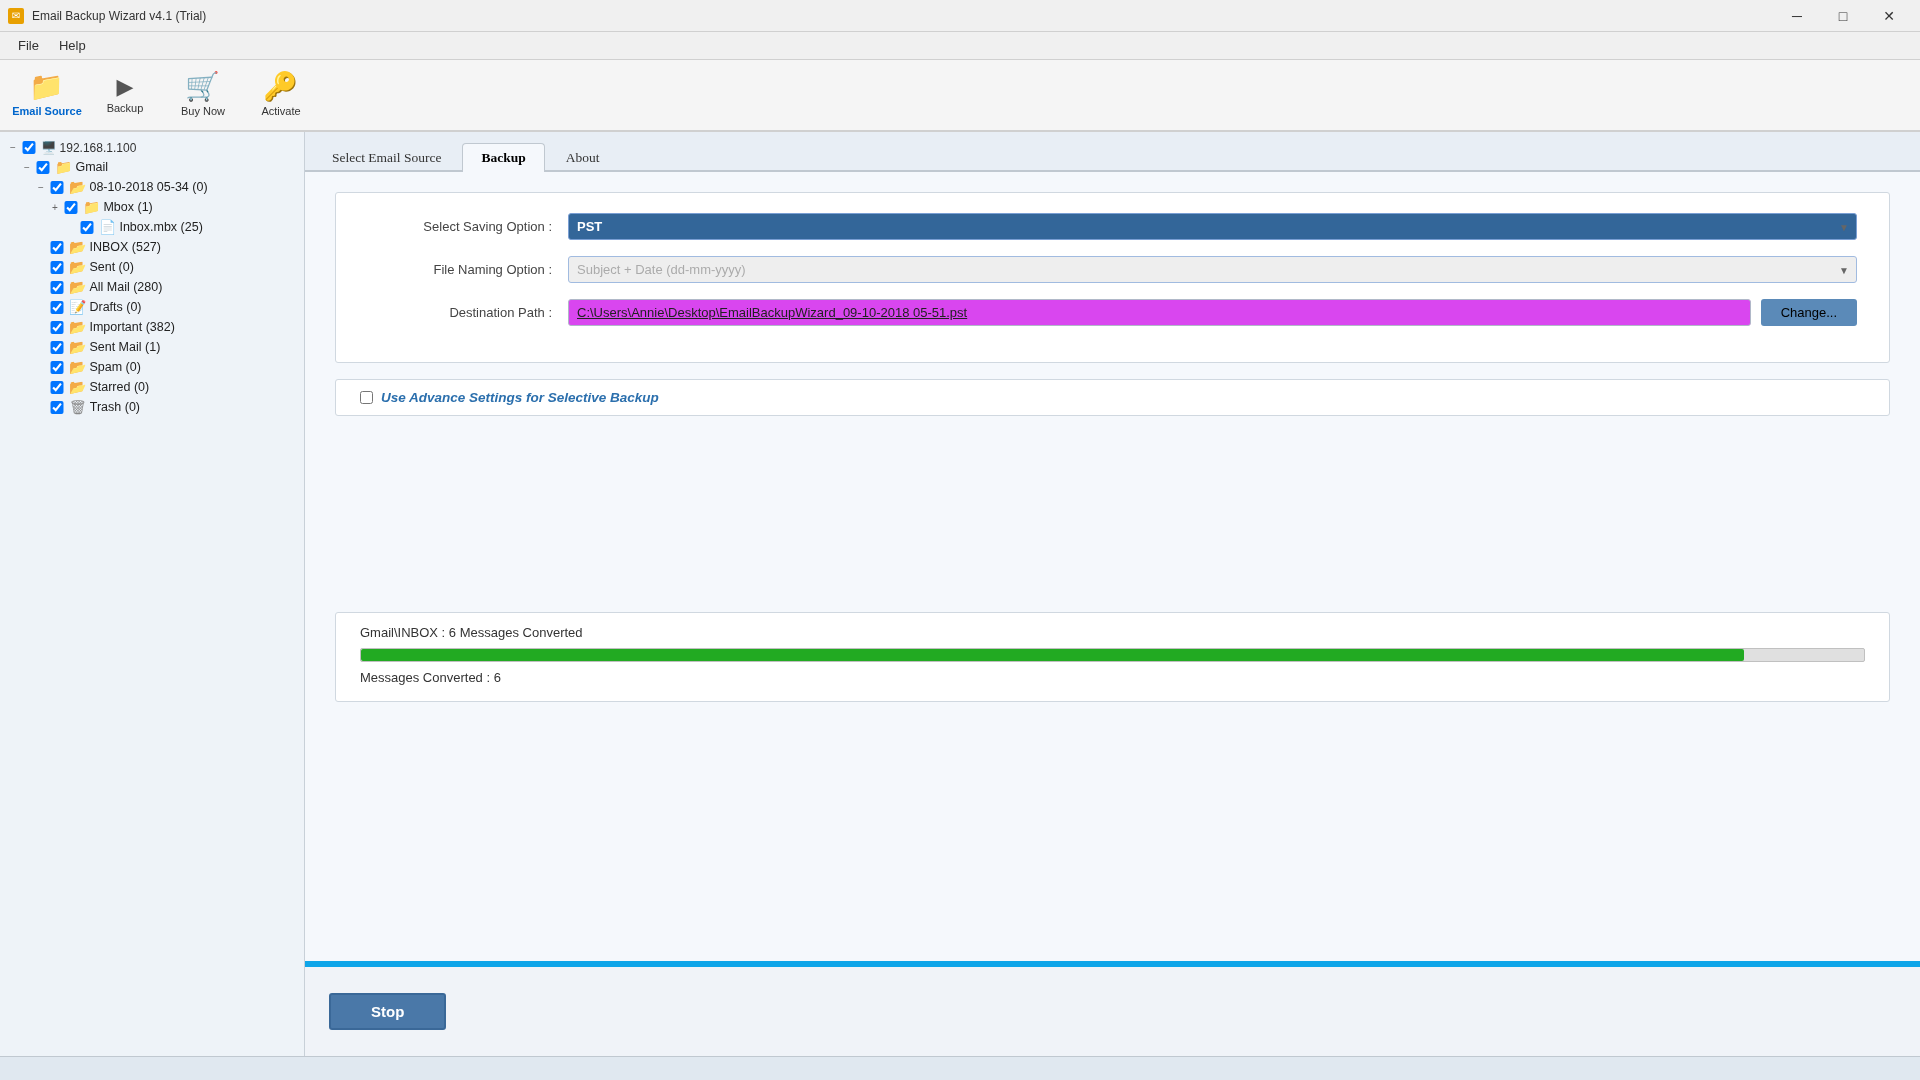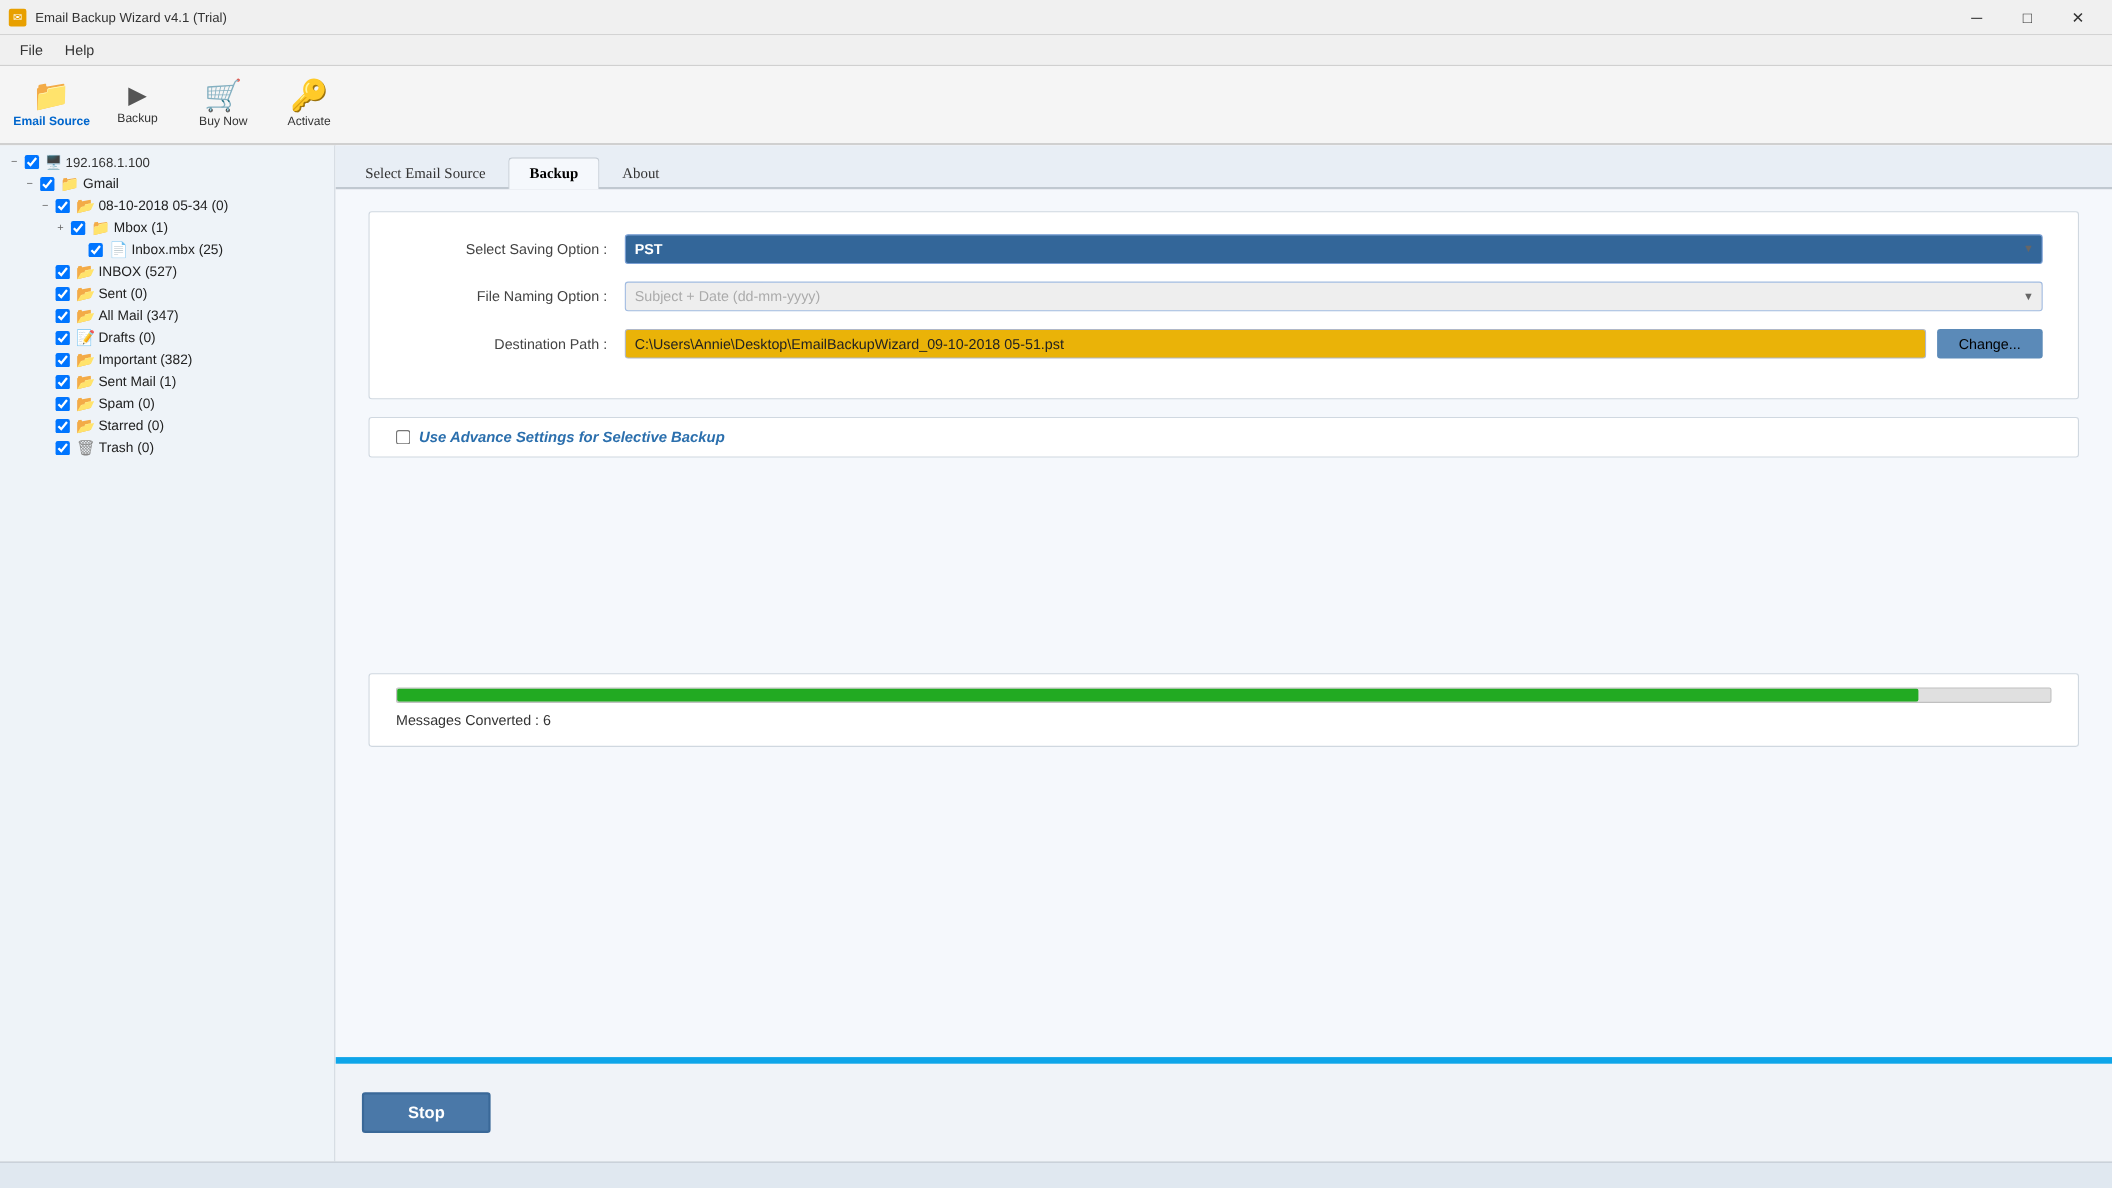--- a/index.html
+++ b/index.html
@@ -255,21 +255,22 @@
       flex: 1;
     }
 
     .destination-input {
       flex: 1;
       padding: 5px 8px;
       border: 1px solid #b0b8c8;
       border-radius: 3px;
       font-size: 13px;
       color: #222;
-      background: #eab308;
+      background: #d946ef;
+      text-decoration: underline;
     }
 
     .change-btn {
       padding: 6px 20px;
       background: #5b8ab8;
       color: #000000;
       border: none;
       border-radius: 3px;
       cursor: pointer;
       font-size: 13px;
@@ -463,21 +464,21 @@
       <span class="toggle">&nbsp;</span>
       <input type="checkbox" class="cb" checked="" style="">
       <span class="folder-icon folder-gray">📂</span>
       <span>Sent (0)</span>
     </div>
 
     <div class="tree-item tree-indent-3">
       <span class="toggle">&nbsp;</span>
       <input type="checkbox" class="cb" checked="" style="">
       <span class="folder-icon folder-blue">📂</span>
-      <span>All Mail (347)</span>
+      <span>All Mail (280)</span>
     </div>
 
     <div class="tree-item tree-indent-3">
       <span class="toggle">&nbsp;</span>
       <input type="checkbox" class="cb" checked="" style="">
       <span class="folder-icon" style="color:#6688aa; font-size:14px;">📝</span>
       <span>Drafts (0)</span>
     </div>
 
     <div class="tree-item tree-indent-3">
@@ -567,20 +568,21 @@
       </div>
 
       <div class="advance-section">
         <input type="checkbox" style="">
         <span class="advance-label">Use Advance Settings for Selective Backup</span>
       </div>
 
       <div style="flex:1; min-height: 180px;"></div>
 
       <div class="progress-section">
+        <div class="status-text">Gmail\INBOX : 6 Messages Converted</div>
         <div class="progress-bar-bg">
           <div class="progress-bar-fill" style="width: 92%;"></div>
         </div>
         <div class="messages-text">Messages Converted : 6</div>
       </div>
 
     </div>
 
     <div class="bottom-bar">
       <button class="stop-btn">Stop</button>

